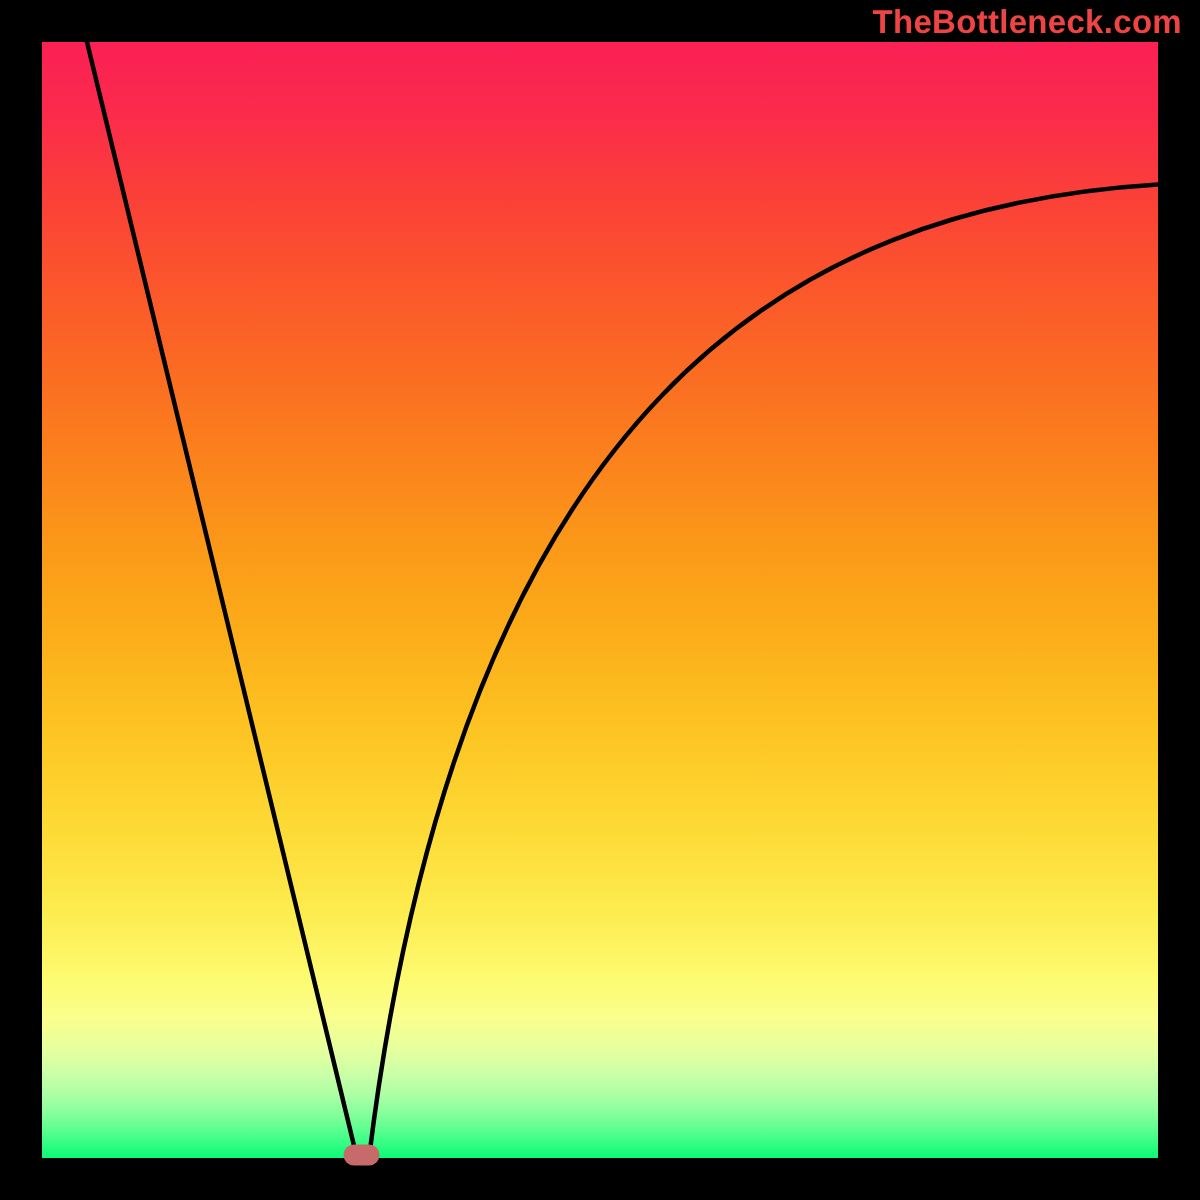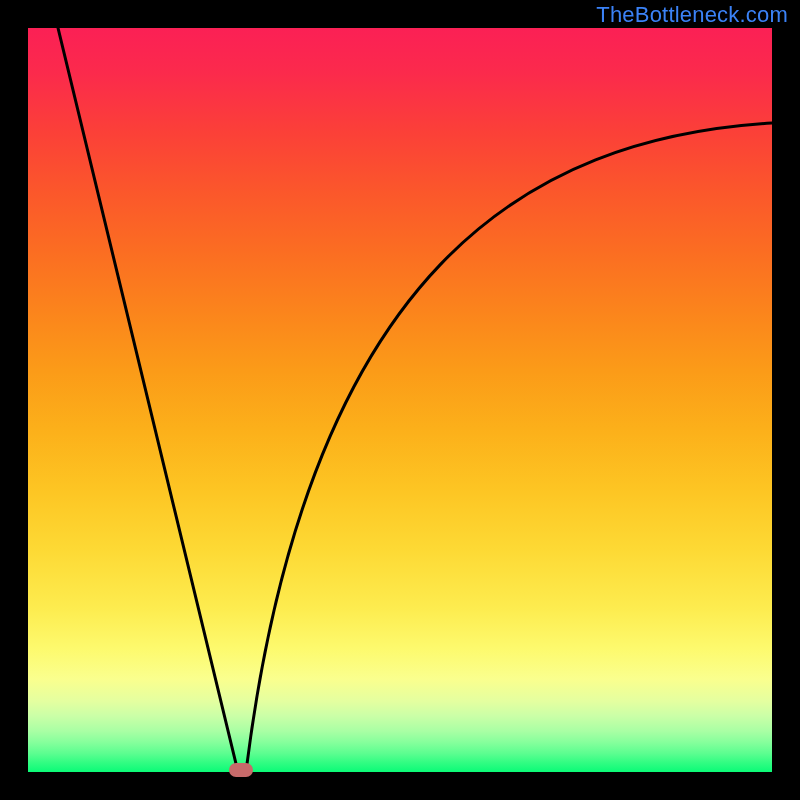--- a/index.html
+++ b/index.html
@@ -14,23 +14,23 @@
   .frame {
     position: relative;
     width: 800px;
     height: 800px;
     background: #000;
   }
   .watermark {
     position: absolute;
     top: 2px;
     right: 12px;
-    color: #3b82f6;
+    color: #ef4444;
     font-size: 22px;
-    font-weight: 400;
+    font-weight: 700;
     letter-spacing: 0.2px;
     z-index: 50;
   }
   .plot-area {
     position: absolute;
     left: 28px;
     top: 28px;
     width: 744px;
     height: 744px;
   }

